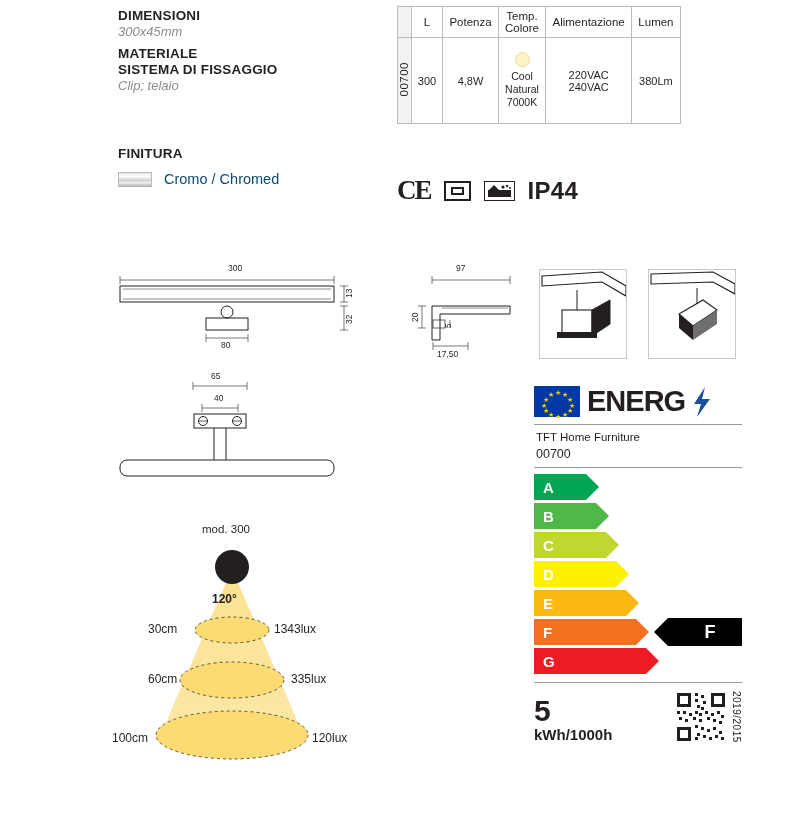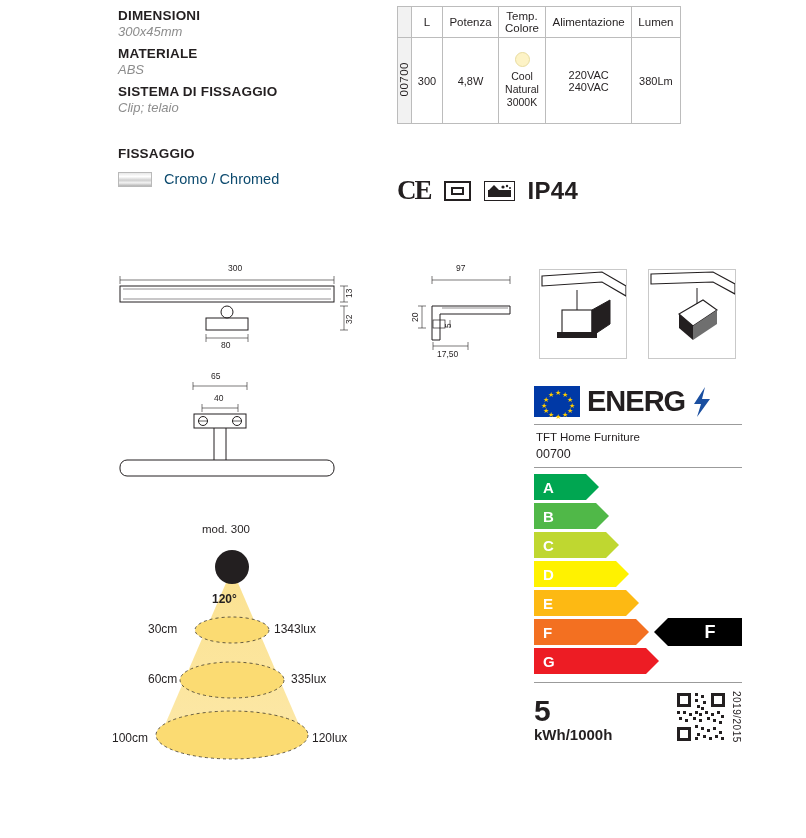--- a/index.html
+++ b/index.html
@@ -119,27 +119,26 @@
 </style>
 </head>
 <body>
 
 <div class="page">
 
   <div class="specs">
     <div class="spec-title">DIMENSIONI</div>
     <div class="spec-val">300x45mm</div>
     <div class="spec-title">MATERIALE</div>
-    <div class="spec-val">ABS</div>
     <div class="spec-title">SISTEMA DI FISSAGGIO</div>
     <div class="spec-val">Clip; telaio</div>
   </div>
 
   <div class="finitura">
-    <div class="spec-title">FISSAGGIO</div>
+    <div class="spec-title">FINITURA</div>
     <div class="finish-row">
       <div class="swatch"></div>
       <div class="finish-label">Cromo / Chromed</div>
     </div>
   </div>
 
   <table class="spec-table">
     <thead>
       <tr>
         <th class="code-cell"></th>
@@ -155,21 +154,21 @@
         <td class="code-cell">
           <span class="code-vert">00700</span>
         </td>
         <td>300</td>
         <td>4,8W</td>
         <td>
           <div class="dot-cct"></div>
           <div class="cct-text">
             <div>Cool</div>
             <div>Natural</div>
-            <div>3000K</div>
+            <div>7000K</div>
           </div>
         </td>
         <td>
           <div>220VAC</div>
           <div>240VAC</div>
         </td>
         <td>380Lm</td>
       </tr>
     </tbody>
   </table>

